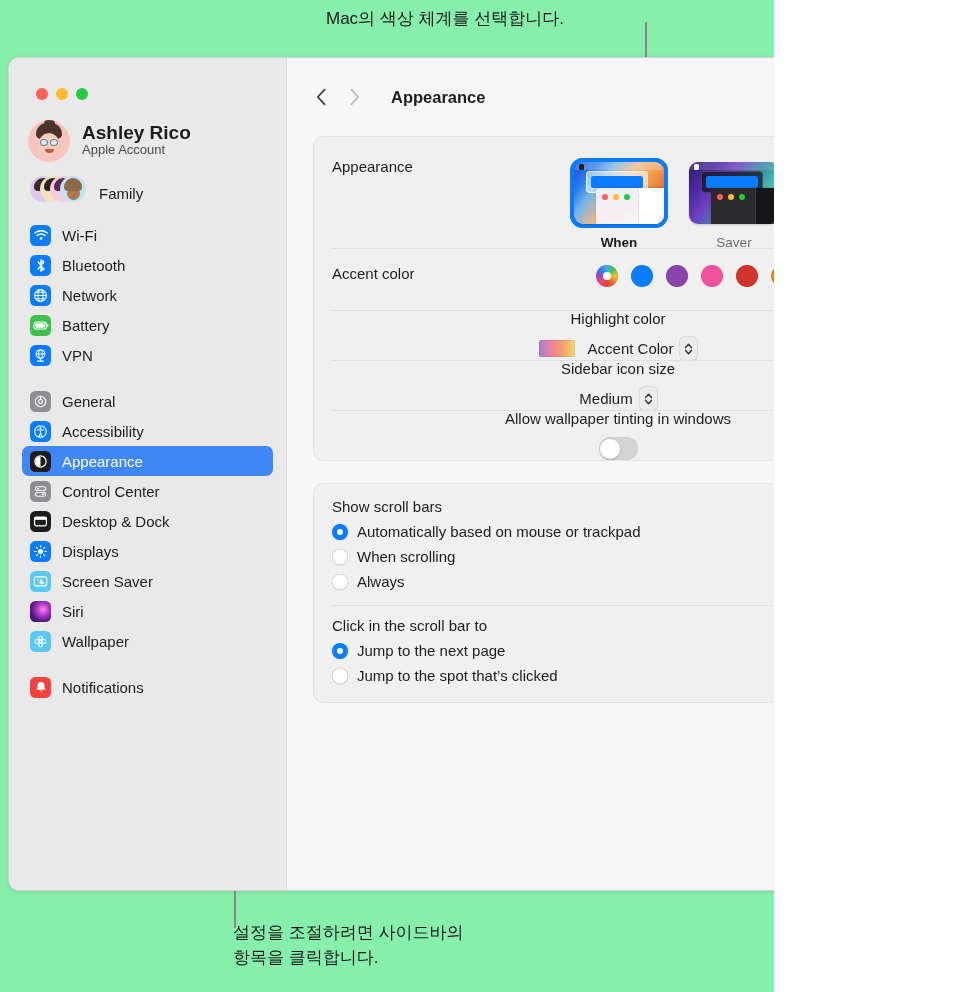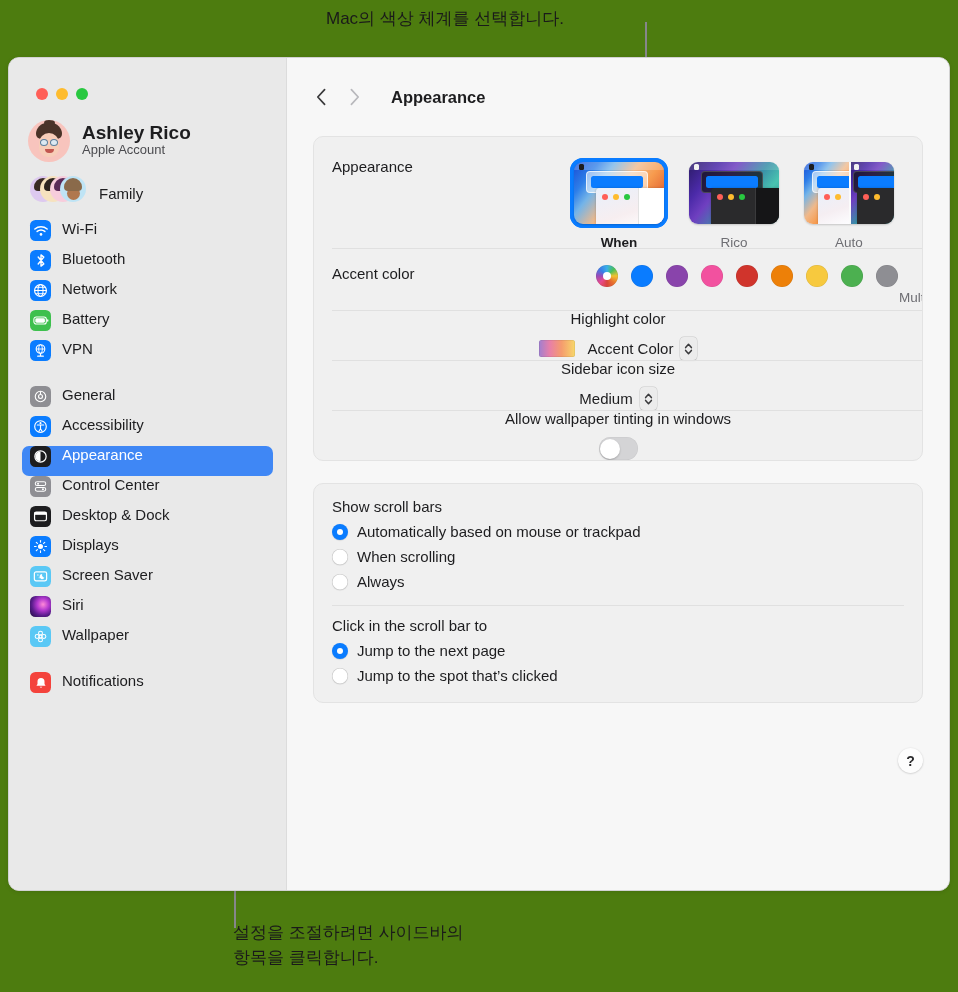--- a/index.html
+++ b/index.html
@@ -3,21 +3,21 @@
 <meta charset="utf-8">
 <style>
   * { box-sizing: border-box; }
   html, body {
     margin: 0; padding: 0;
     width: 958px; height: 992px;
     background: #ffffff;
     font-family: "Liberation Sans", "DejaVu Sans", sans-serif;
     -webkit-font-smoothing: antialiased;
   }
-  #page { position: relative; width: 958px; height: 992px; overflow: hidden; background:#4d7c0f; }
+  #page { position: relative; width: 774px; height: 992px; overflow: hidden; background:#86efac; }
 
   
   .callout-text {
     position: absolute;
     color: #1a1a1a;
     font-size: 17px;
     line-height: 25px;
     white-space: pre;
   }
   #callout-top { left: 326px; top: 6px; }
@@ -101,21 +101,21 @@
   .fam0 { left: 0; background: #ddc9ef; } .fam0 .h { background:#3a2b24; }
   .fam1 { left: 10px; background: #f6e2bf; } .fam1 .h { background:#2d2420; }
   .fam2 { left: 20px; background: #f7cddc; } .fam2 .h { background:#5b2a58; }
   .fam3 { left: 30px; background: #bfe4f5; } .fam3 .h { background:#8a6a4a; }
   .fam3 .f2 { position:absolute; left:7px; top:11px; width:13px; height:13px; background:#b0784f; border-radius:50%;}
   .fam-label { font-size: 15px; color: #1d1d1f; }
 
   .nav-group { margin-top: 14px; }
   .nav-group.gap { margin-top: 16px; }
   .nav-item {
-    display: flex; gap: 11px;
+    display: flex; align-items: center; gap: 11px;
     height: 30px; padding: 0 8px; margin: 0 3px;
     border-radius: 7px;
     font-size: 15px; color: #1d1d1f;
     white-space: nowrap;
   }
   .nav-item.selected { background: #3f87f5; color: #fff; }
   .nav-ico {
     width: 21px; height: 21px; border-radius: 5.5px; flex: none;
     display: flex; align-items: center; justify-content: center;
     color: #fff; font-size: 12px; line-height: 1;
@@ -514,21 +514,21 @@
                   <div class="mini-win2 dark">
                     <div class="mini-dots">
                         <i style="background:#ff5f57"></i>
                         <i style="background:#febc2e"></i>
                         <i style="background:#28c840"></i>
                       </div>
                   </div>
                   <div style="position:absolute;right:0;bottom:0;width:24px;top:26px;background:#151517;border-left:1px solid #3a3a3c"></div>
                 </div>
               </div>
-              <div class="thumb-label">Rico</div>
+              <div class="thumb-label">Saver</div>
             </div>
 
             <div class="thumb-cell">
               <div class="thumb-wrap">
                 <div class="thumb">
                   <div class="mini-split l">
                     <div class="wall-light"></div>
                     <div class="mini-menubar"></div>
                       <div class="mini-apple"></div>
                     <div class="mini-win" style="left:8px;width:50px">

